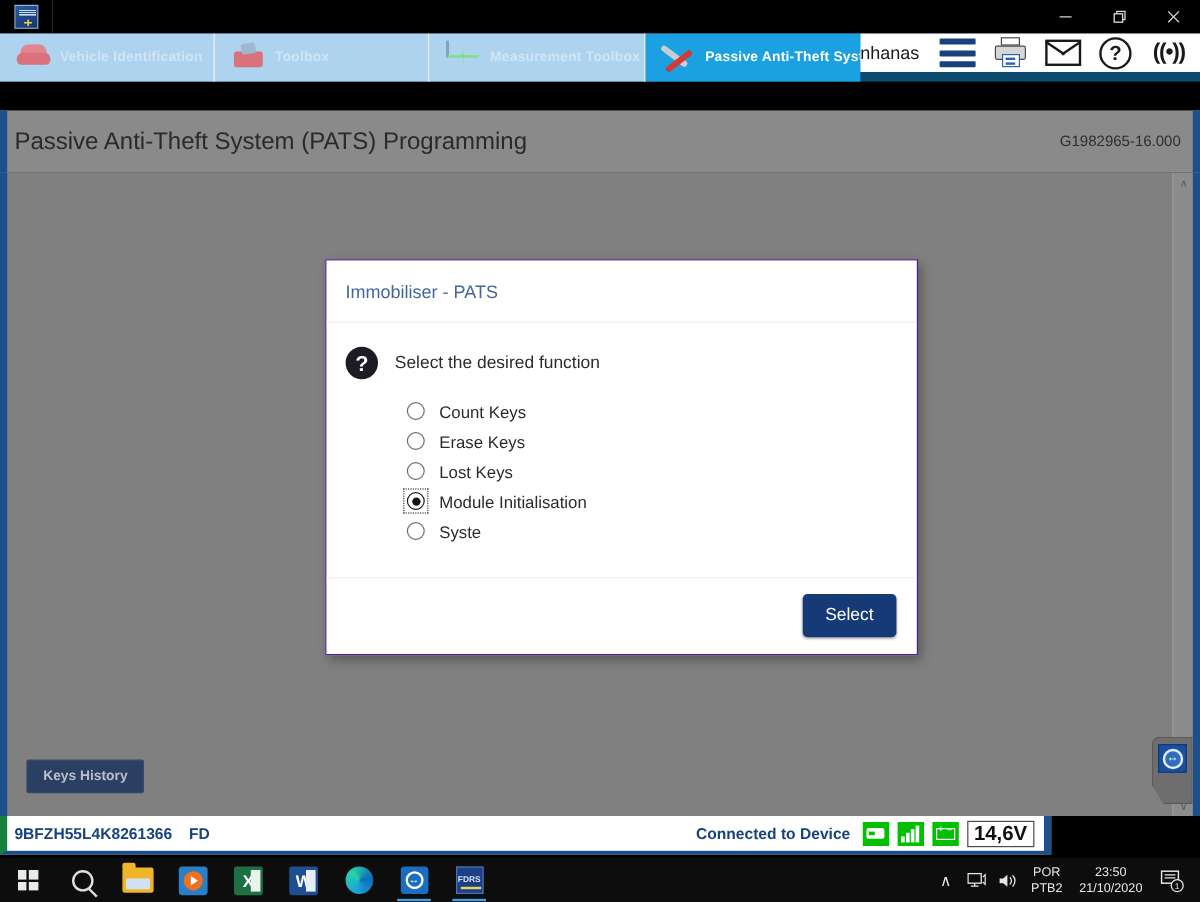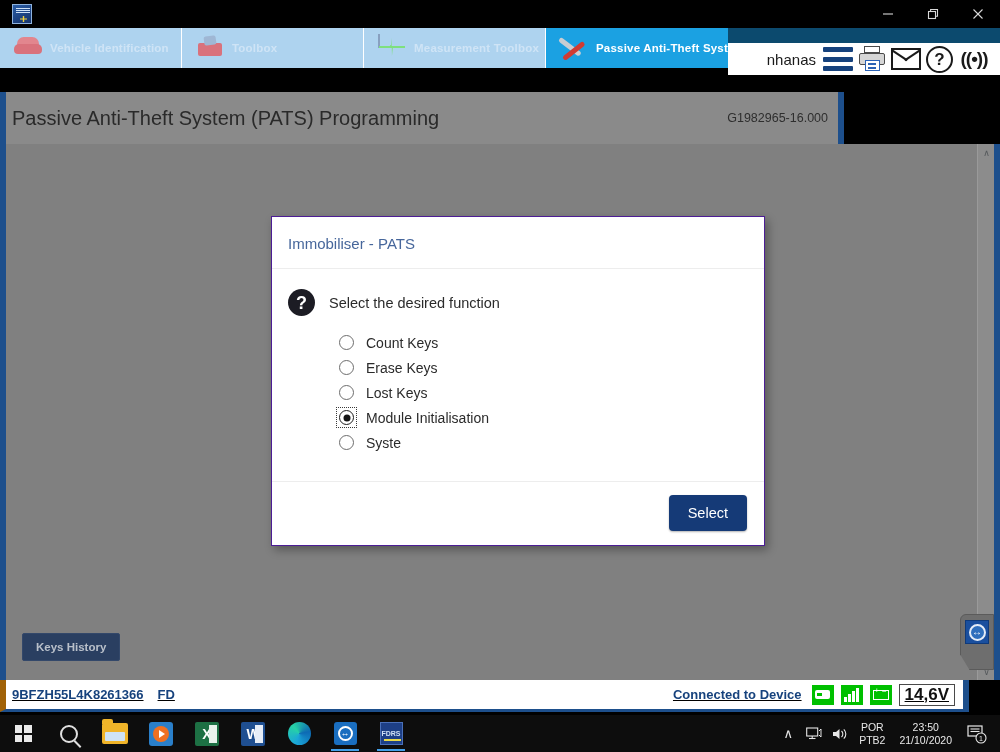--- a/index.html
+++ b/index.html
@@ -102,21 +102,21 @@
   }
   .ico-tools:after{
     content:""; position:absolute; left:2px; top:22px; width:26px; height:5px;
     background:#d03b33; border-radius:3px; transform:rotate(-38deg); transform-origin:left top;
   }
 
   
   .modbar-right {
     flex: 1; height: 32px; background:#ffffff;
     display:flex; align-items:center; justify-content:flex-end;
-    gap: 5px; padding-right: 10px; margin-top: 15px;
+    gap: 15px; padding-right: 10px;
   }
   .uname { color:#1a1a1a; font-size:15px; margin-right:2px; }
   .ico-btn { display:flex; align-items:center; justify-content:center; cursor:pointer; }
   .ico-hamburger { width:30px; height:24px; display:flex; flex-direction:column; justify-content:space-between; }
   .ico-hamburger i { display:block; height:5px; background:#16427d; border-radius:1px; }
   .ico-printer { width:28px; height:26px; position:relative; }
   .ico-printer .pt { position:absolute; left:6px; top:0; width:16px; height:7px; background:#fff; border:1.5px solid #4a4a4a; }
   .ico-printer .pb { position:absolute; left:1px; top:7px; width:26px; height:12px; background:#d6d6d6; border:1.5px solid #4a4a4a; border-radius:2px; }
   .ico-printer .pp { position:absolute; left:7px; top:14px; width:15px; height:11px; background:#fff; border:1.5px solid #2b62b5; }
   .ico-printer .pp:after { content:""; position:absolute; left:2px; top:2px; width:8px; height:2px; background:#2b62b5; box-shadow:0 4px 0 #2b62b5; }
@@ -145,21 +145,21 @@
     background:#ffffff;
     color:#16427d;
     font-size:11.5px; font-weight:bold;
     display:flex; align-items:center;
     padding-left:9px;
     white-space:nowrap; overflow:hidden;
   }
 
   
   .headband {
-    position:absolute; top:92px; left:0; width:844px; height:52px;
+    position:absolute; top:92px; left:0; width:1000px; height:52px;
     background:#8a8a8a;
     border-left:6px solid #1d4f8c;
     border-right:6px solid #1d4f8c;
     display:flex; align-items:center; justify-content:space-between;
     padding: 0 10px 0 6px;
   }
   .headband .h-title { font-size:20px; color:#2a2a2a; }
   .headband .h-ver { font-size:12.5px; color:#2e2e2e; }
 
   
@@ -253,27 +253,26 @@
     display:flex; align-items:center; justify-content:center;
   }
   .tv-ico .circ {
     width:17px; height:17px; border-radius:50%; background:#2f6fbd;
     border:2px solid #e4ecf7; display:flex; align-items:center; justify-content:center;
     color:#ffffff; font-size:10px; line-height:1;
   }
 
   
   .statusbar {
-    position:absolute; top:680px; left:0; width:969px; height:32px;
+    position:absolute; top:680px; left:0; width:876px; height:32px;
     background:#ffffff;
-    border-left:6px solid #a16207; border-right:6px solid #1d4f8c;
+    border-left:6px solid #15803d; border-right:6px solid #1d4f8c;
     border-bottom:3px solid #1d4f8c;
     display:flex; align-items:center; justify-content:space-between;
     padding:0 8px 0 6px;
-    text-decoration:underline;
   }
   .vinblock { display:flex; align-items:center; gap:14px; color:#16427d; font-size:13px; font-weight:bold; }
   .connblock { display:flex; align-items:center; gap:7px; }
   .conn-text { color:#16427d; font-size:13px; font-weight:bold; margin-right:3px; }
   .sico { width:22px; height:20px; background:#00c000; display:flex; align-items:center; justify-content:center; }
   .sico .inner { background:#ffffff; }
   .sico-obd .inner { width:15px; height:9px; border-radius:2px; position:relative; }
   .sico-obd .inner:after { content:""; position:absolute; left:2px; top:3px; width:5px; height:3px; background:#00c000; }
   .sico-bars { position:relative; }
   .sico-bars .b { position:absolute; bottom:3px; width:3px; background:#ffffff; }

